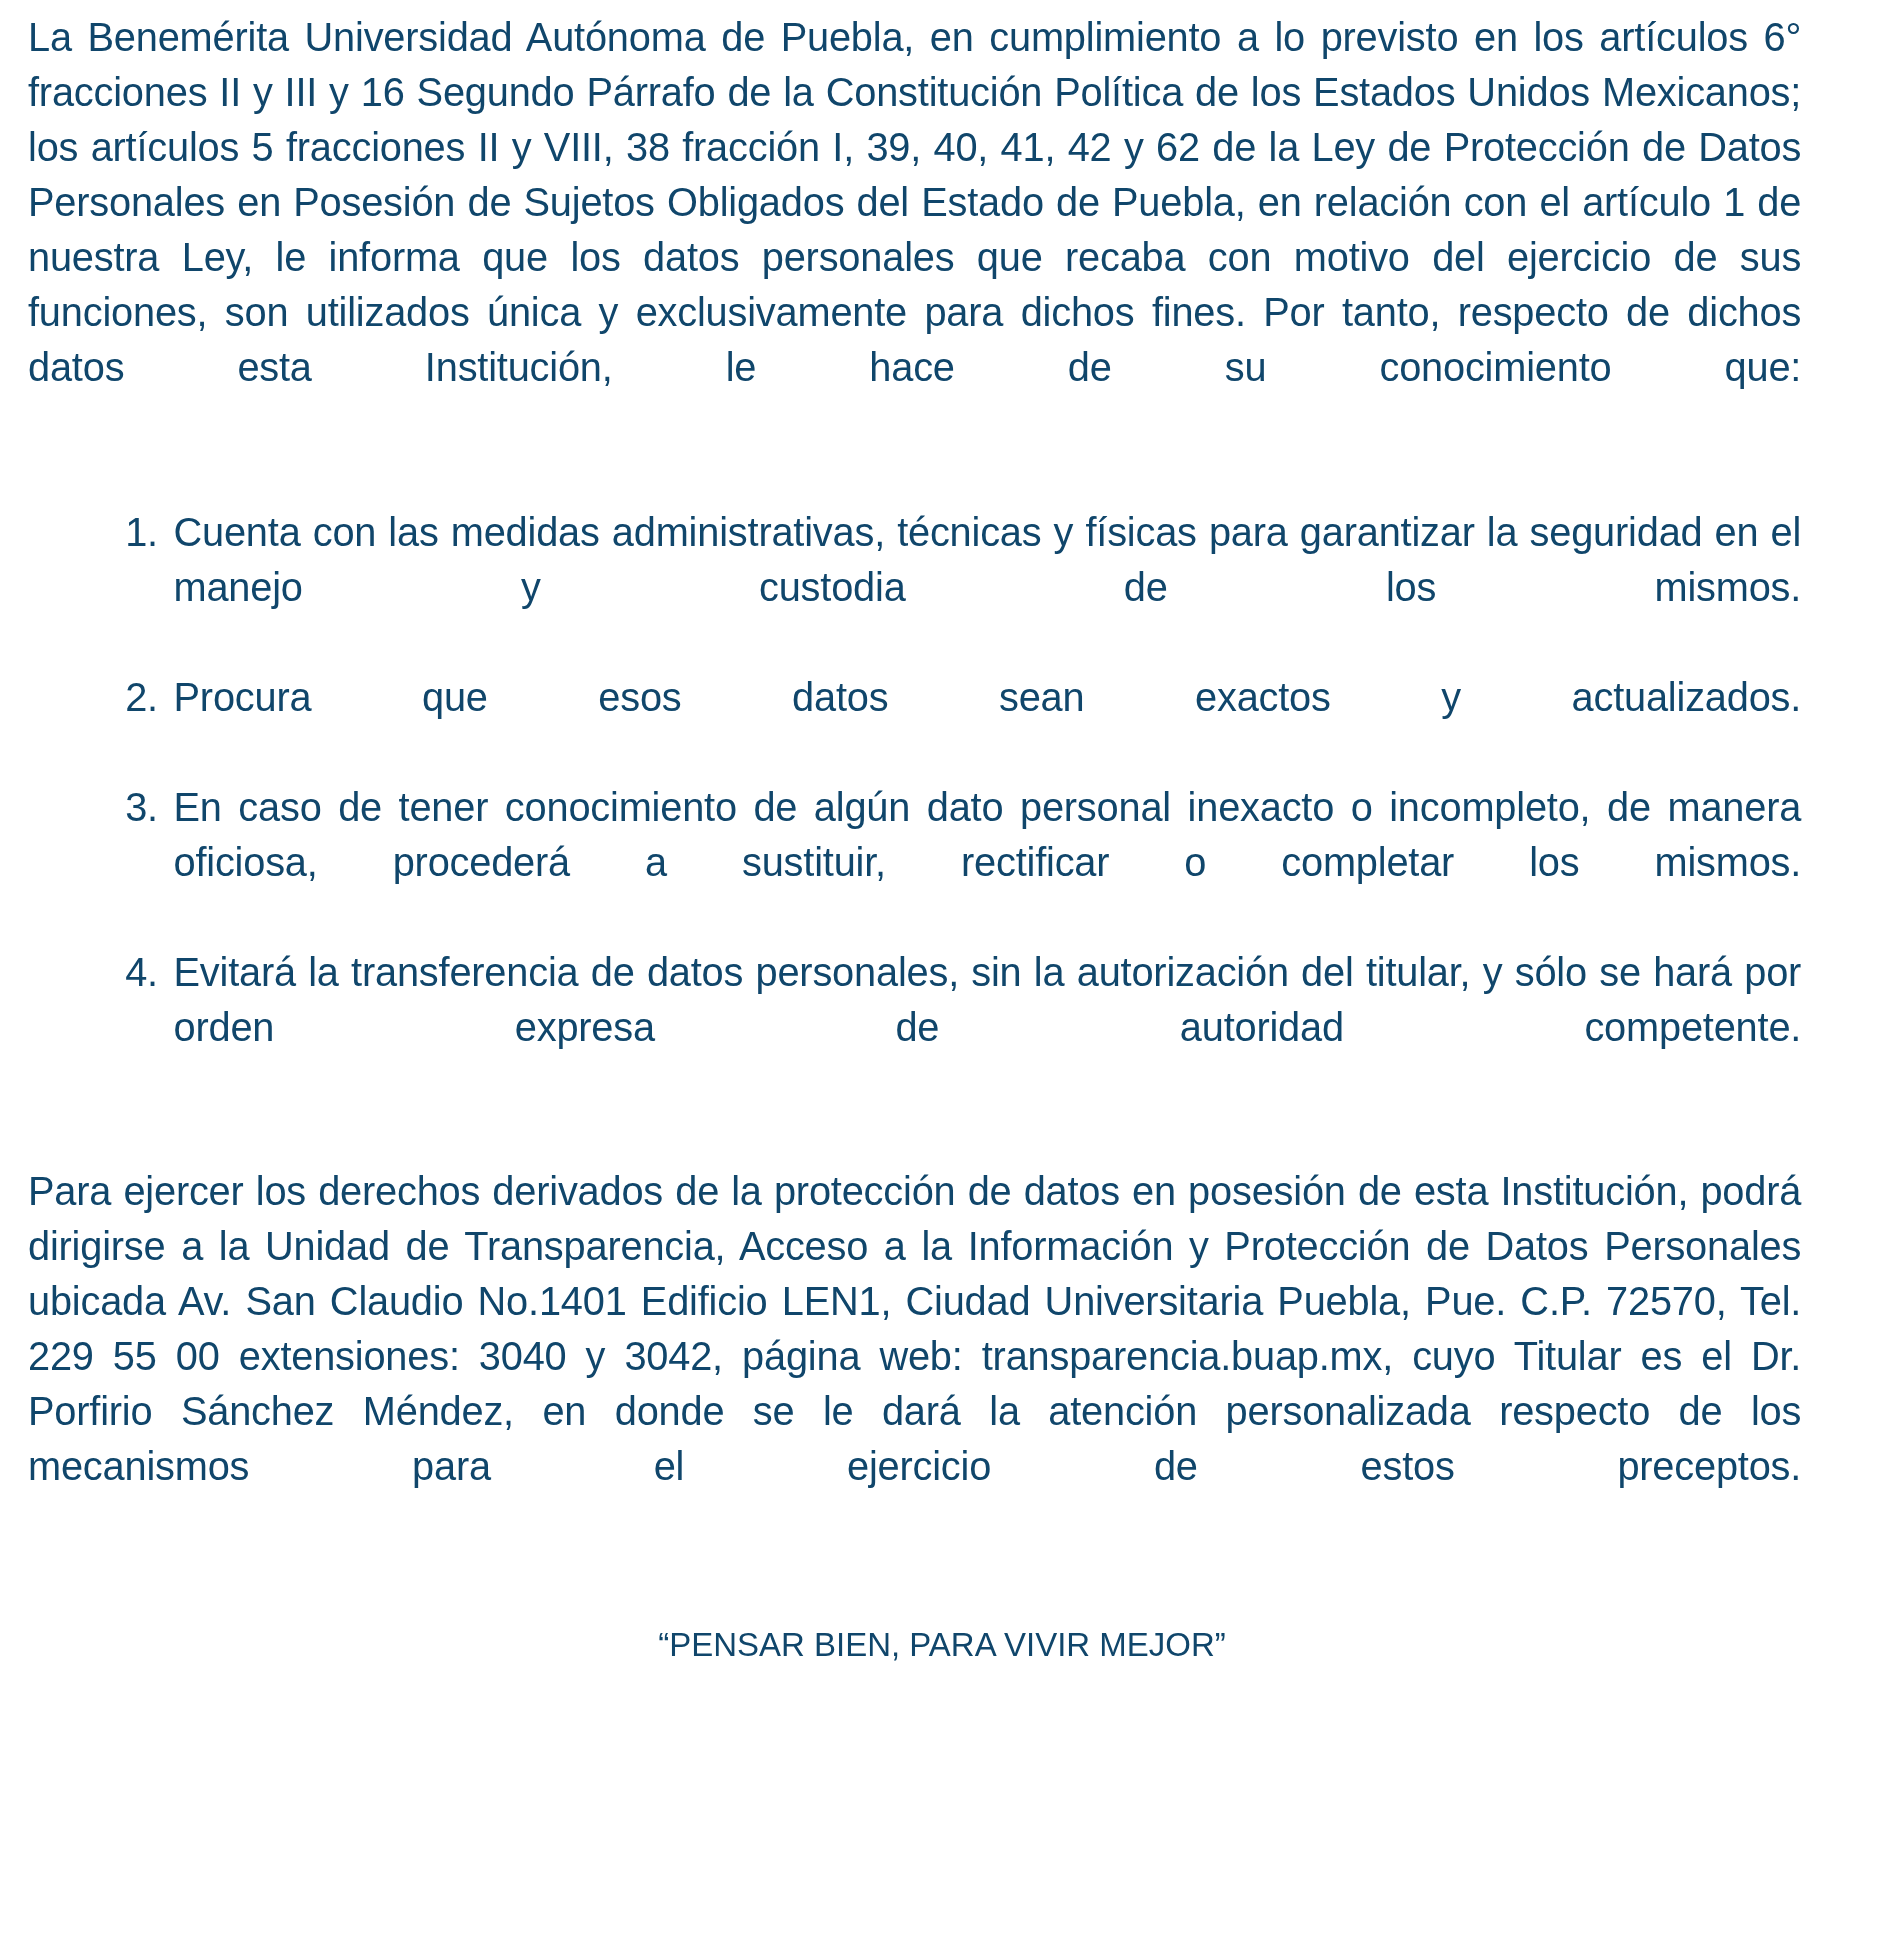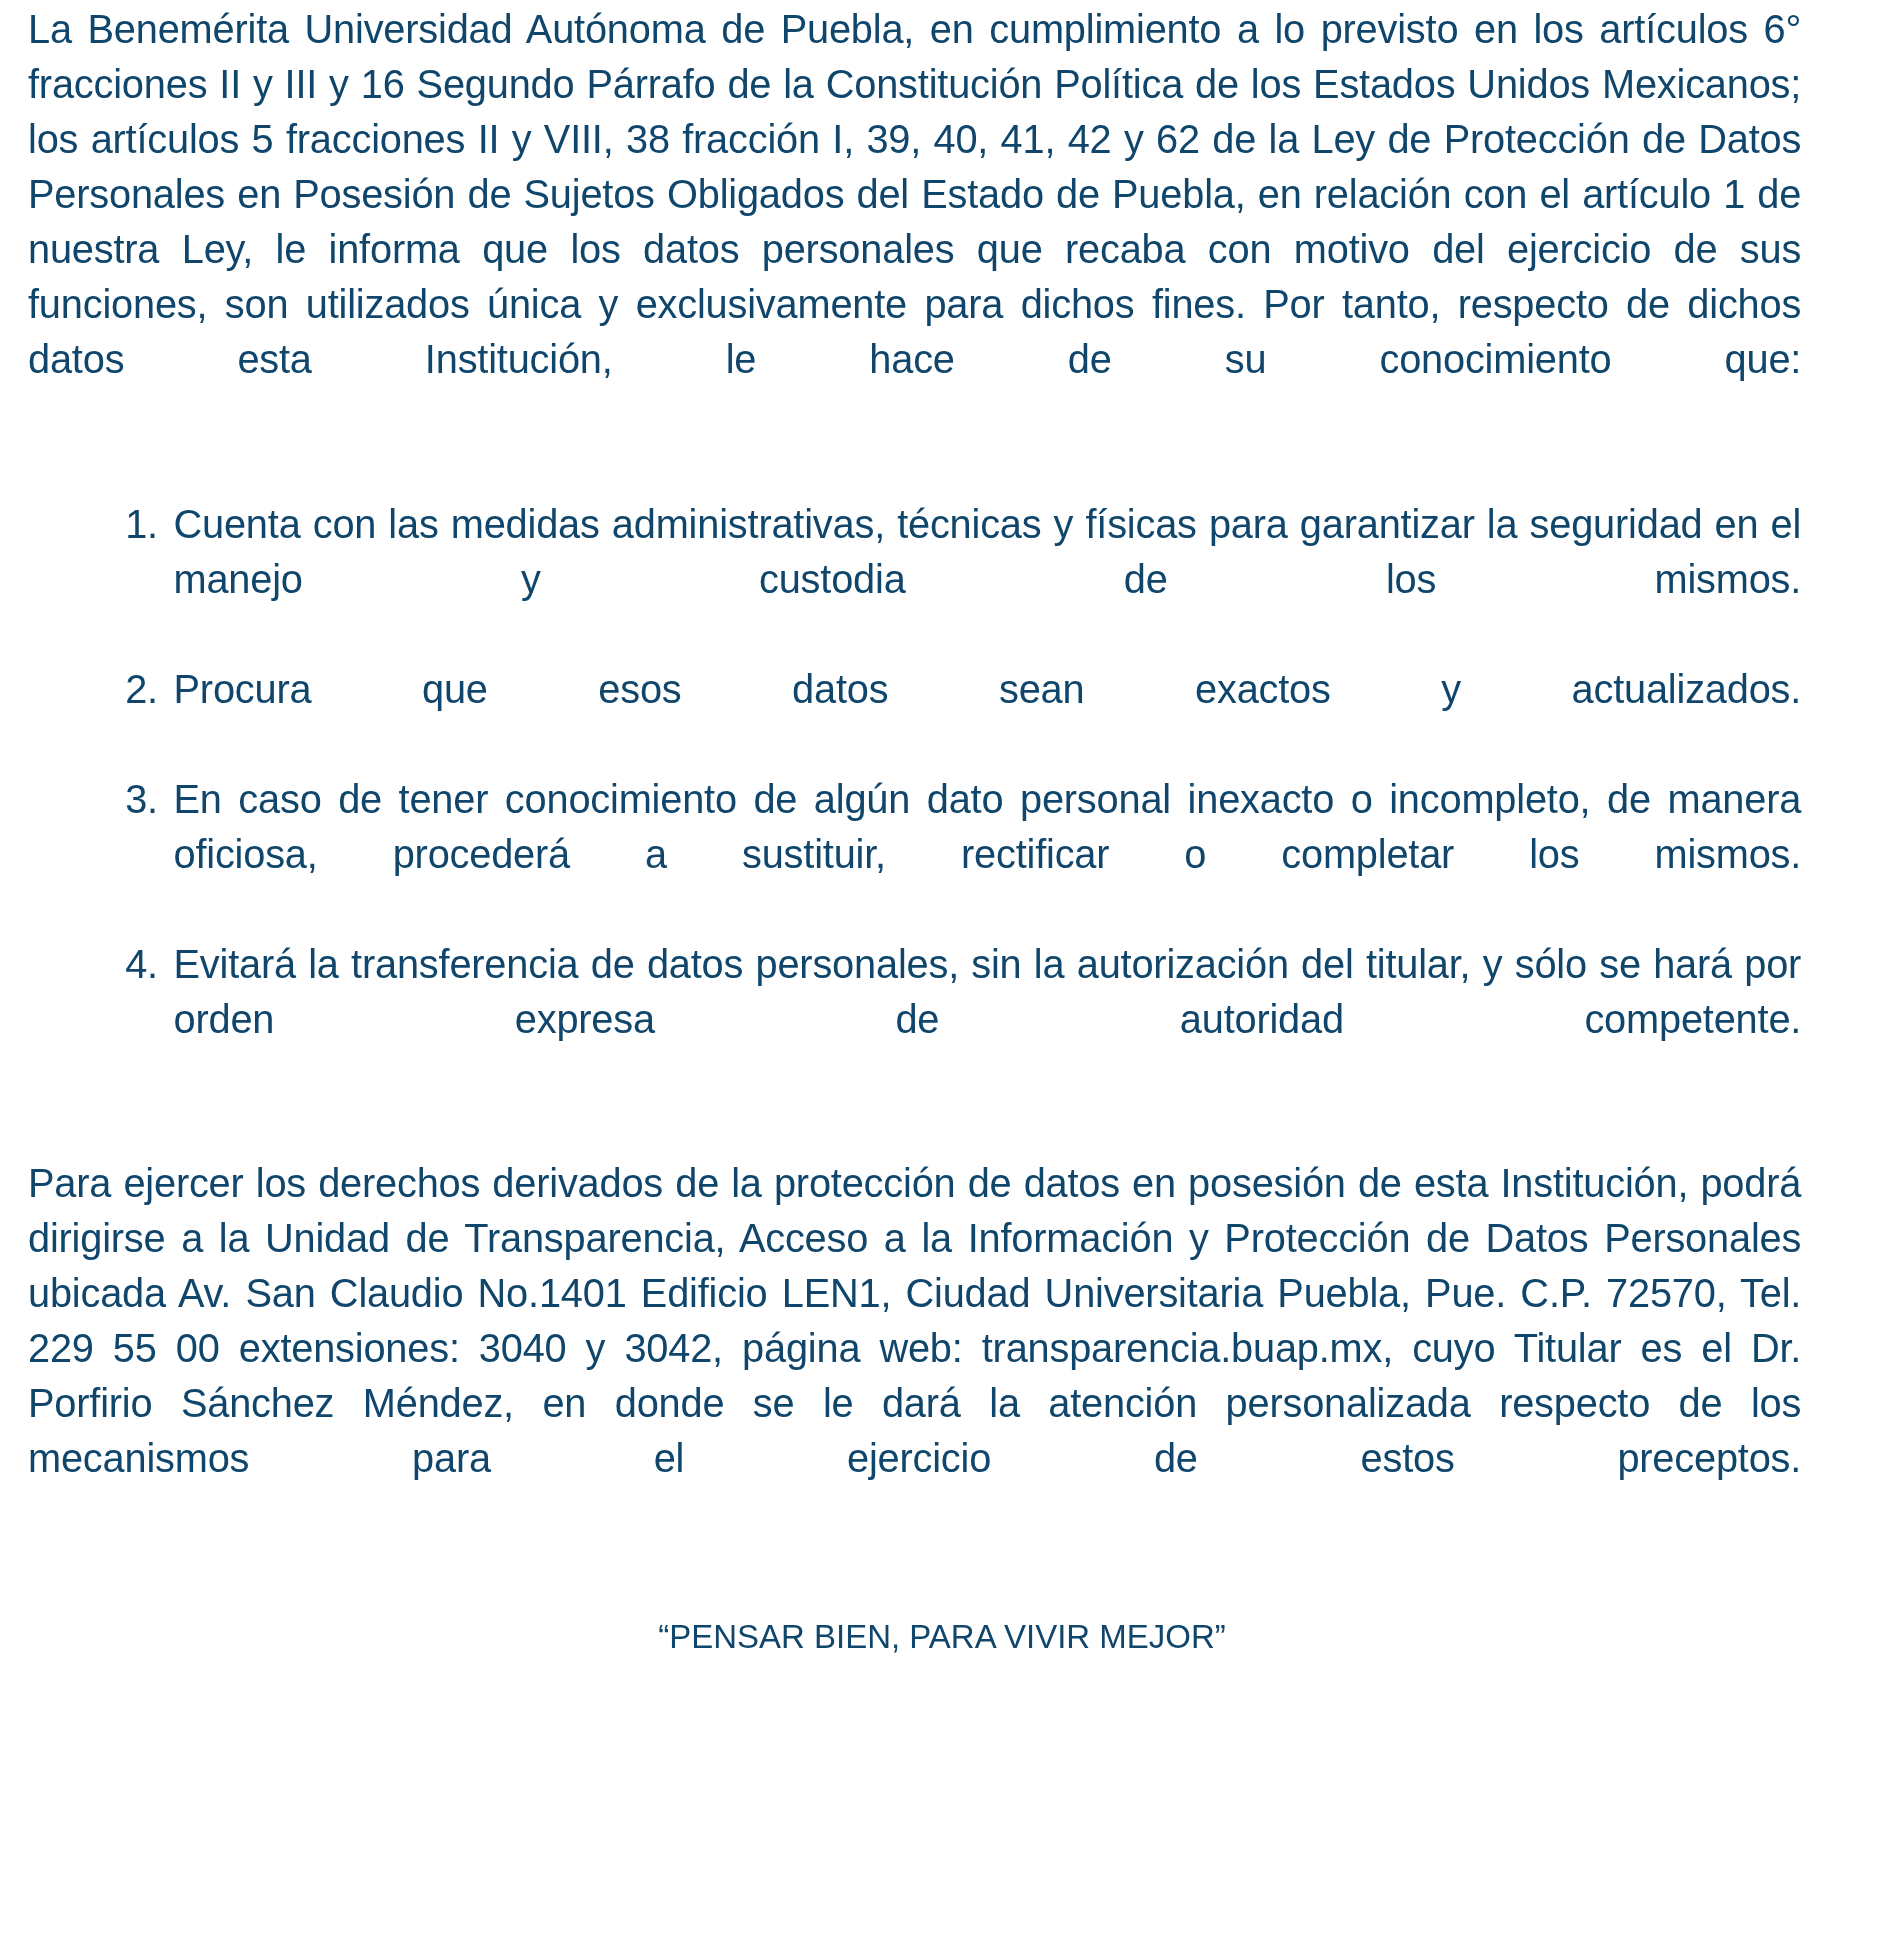--- a/index.html
+++ b/index.html
@@ -20,21 +20,21 @@
     position: relative;
     width: 1883px;
     height: 1955px;
     box-sizing: border-box;
     padding: 0;
   }
 
   .doc-body {
     position: absolute;
     left: 28px;
-    top: 2px;
+    top: 10px;
     width: 1828px;
   }
 
   .para {
     font-size: 41px;
     line-height: 55px;
     text-align: justify;
     text-justify: inter-word;
     letter-spacing: -0.2px;
     word-spacing: 0.5px;

